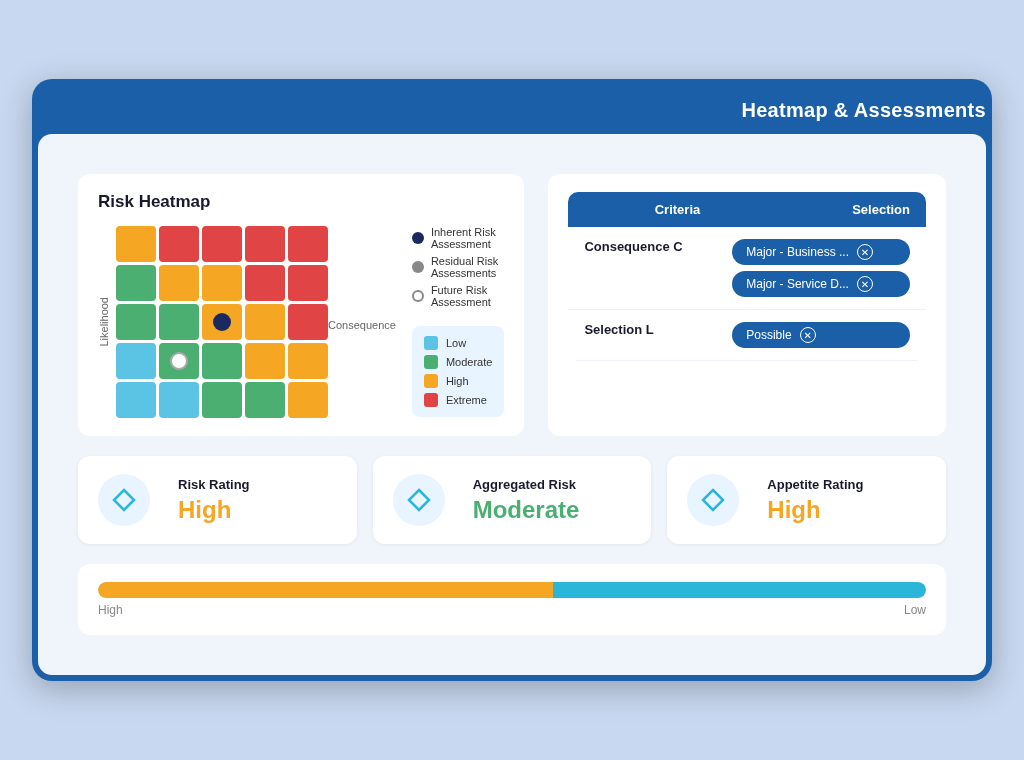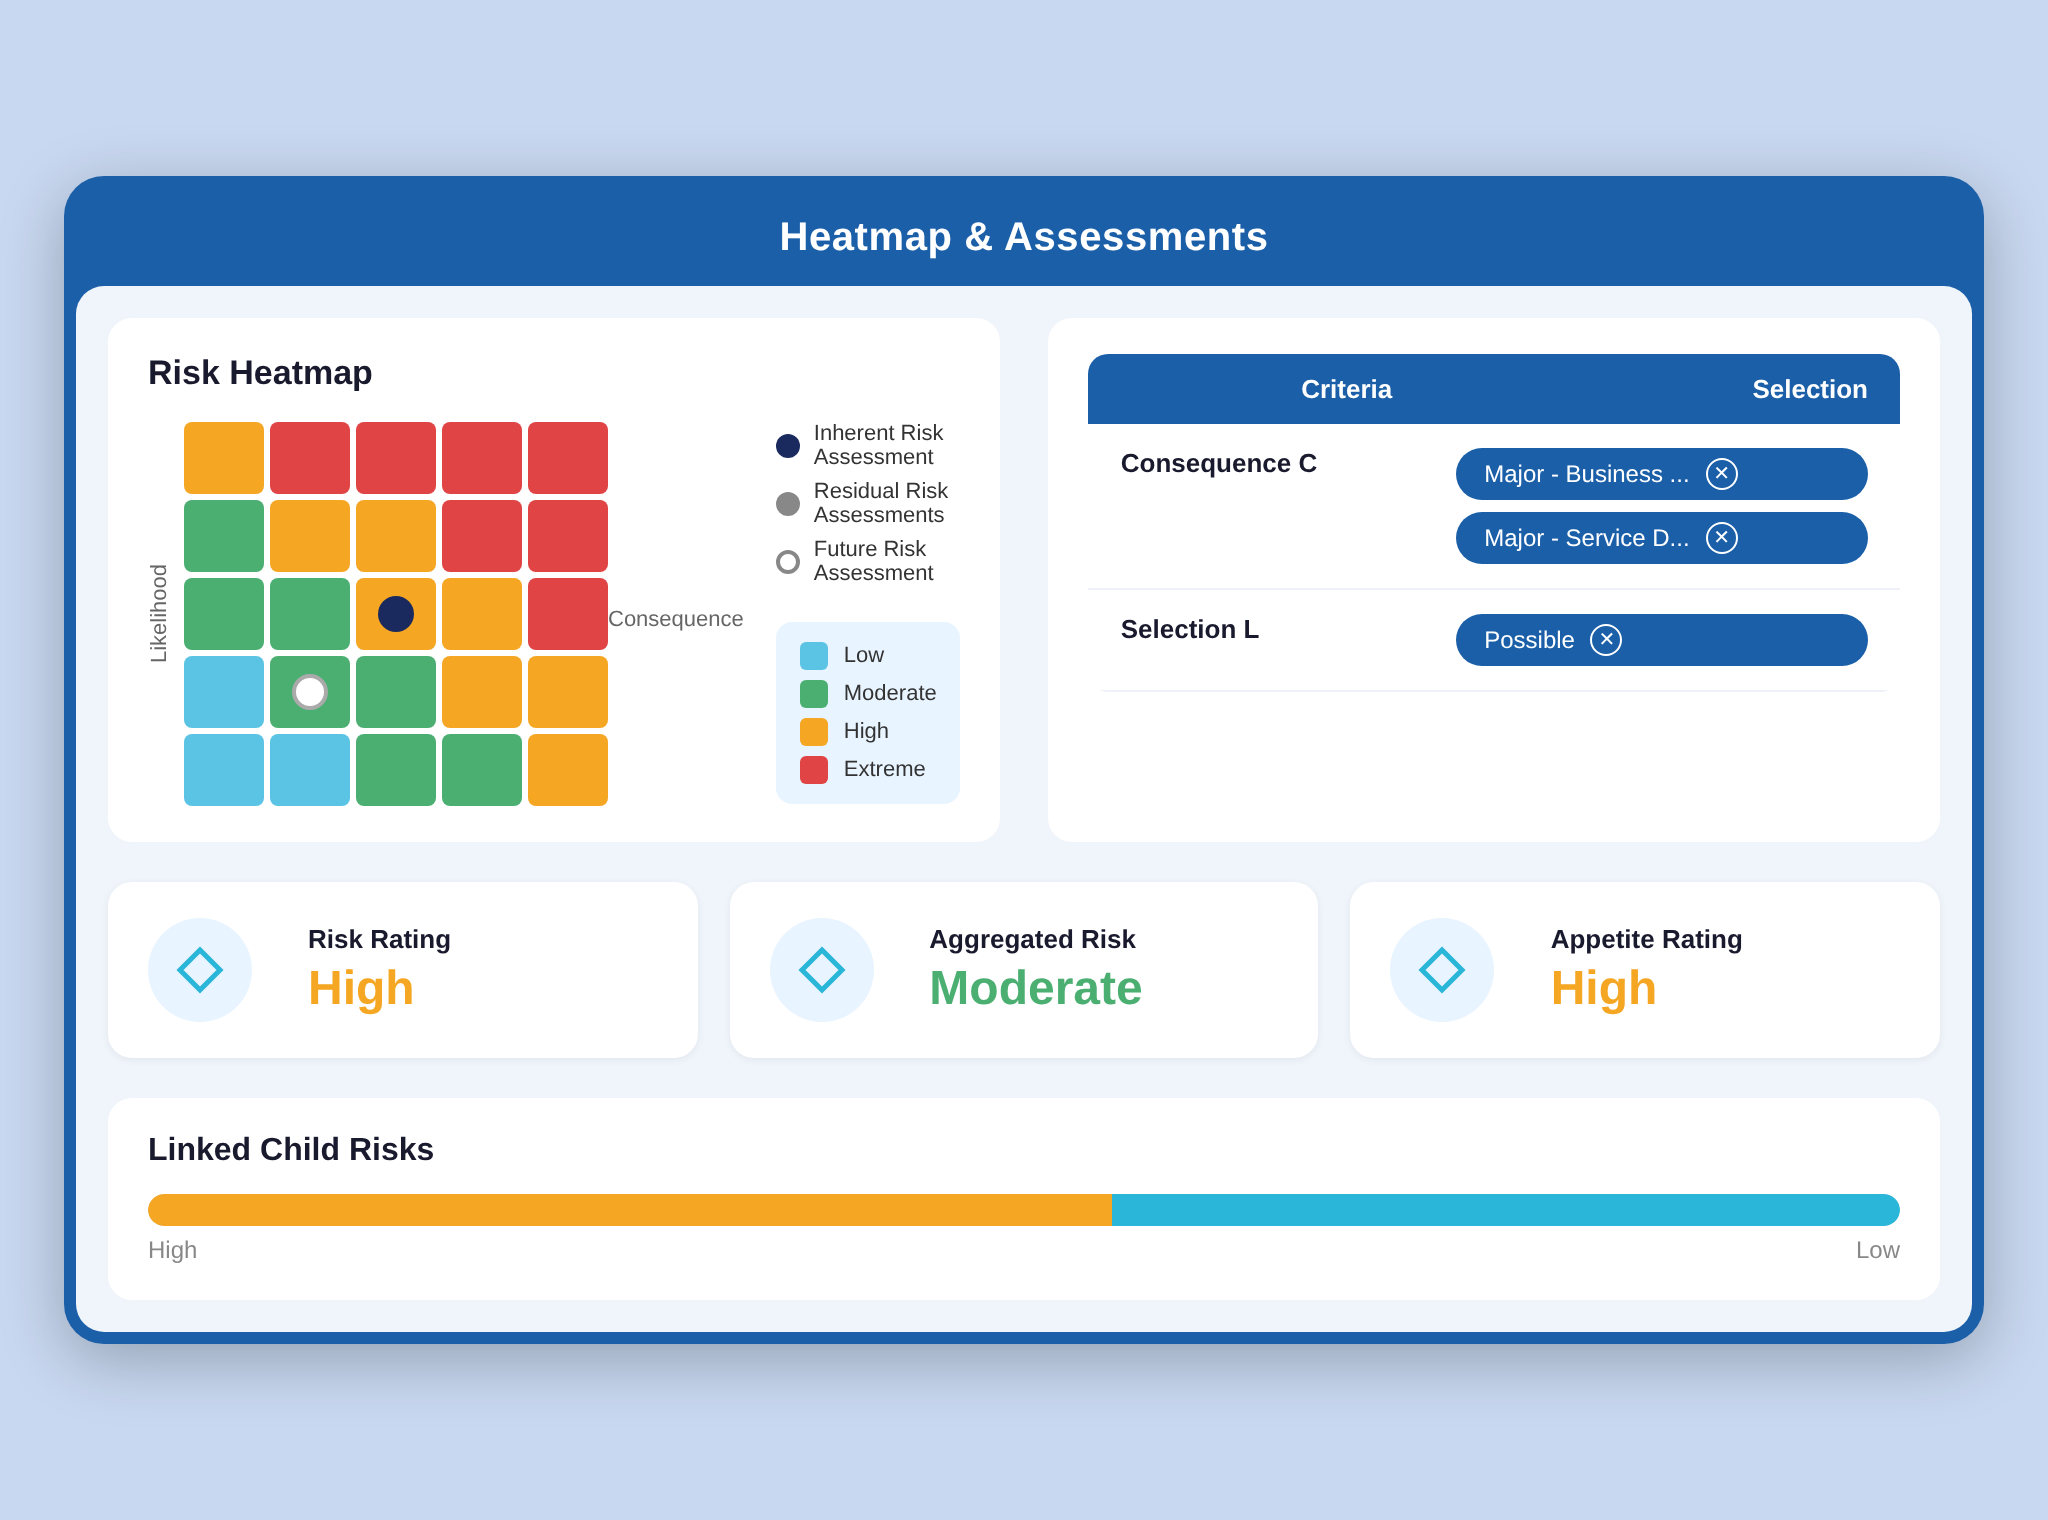--- a/index.html
+++ b/index.html
@@ -13,34 +13,34 @@
     }
     .outer-card {
       background: #1a5fa8;
       border-radius: 20px;
       padding: 6px;
       width: 960px;
       box-shadow: 0 8px 32px rgba(0,0,0,0.25);
     }
     .title-bar {
       background: #1a5fa8;
-      text-align: center;
+      text-align: right;
       padding: 14px 0 12px;
       border-radius: 16px 16px 0 0;
     }
     .title-bar h1 {
       color: #fff;
       font-size: 20px;
       font-weight: 600;
       letter-spacing: 0.3px;
     }
     .inner-card {
       background: #f0f4fb;
       border-radius: 14px;
-      padding: 16px;
+      padding: 40px;
     }
     .top-section {
       display: flex;
       gap: 24px;
       margin-bottom: 20px;
     }
     
     .heatmap-section {
       background: #fff;
       border-radius: 12px;
@@ -474,21 +474,20 @@
           </svg>
         </div>
         <div>
           <div class="rating-label">Appetite Rating</div>
           <div class="rating-value orange">High</div>
         </div>
       </div>
     </div>
 
     <div class="linked-section">
-      <div class="linked-title">Linked Child Risks</div>
       <div class="progress-bar-wrap">
         <div class="progress-bar-fill-orange" style="width: 55%;"></div>
         <div class="progress-bar-fill-blue" style="width: 45%;"></div>
       </div>
       <div class="progress-labels">
         <span>High</span>
         <span>Low</span>
       </div>
     </div>
 

